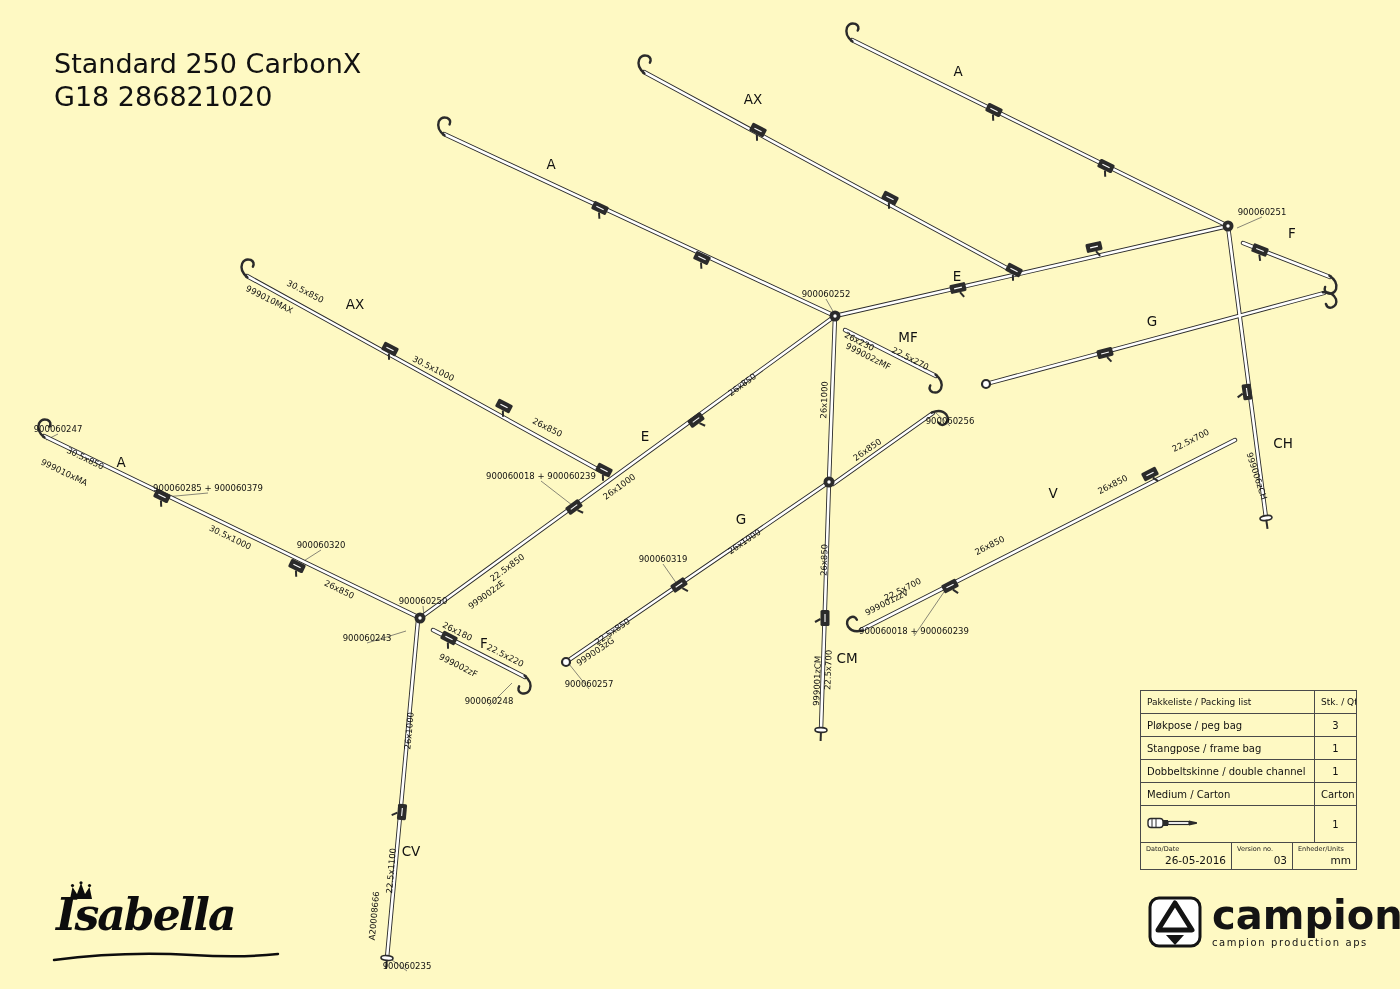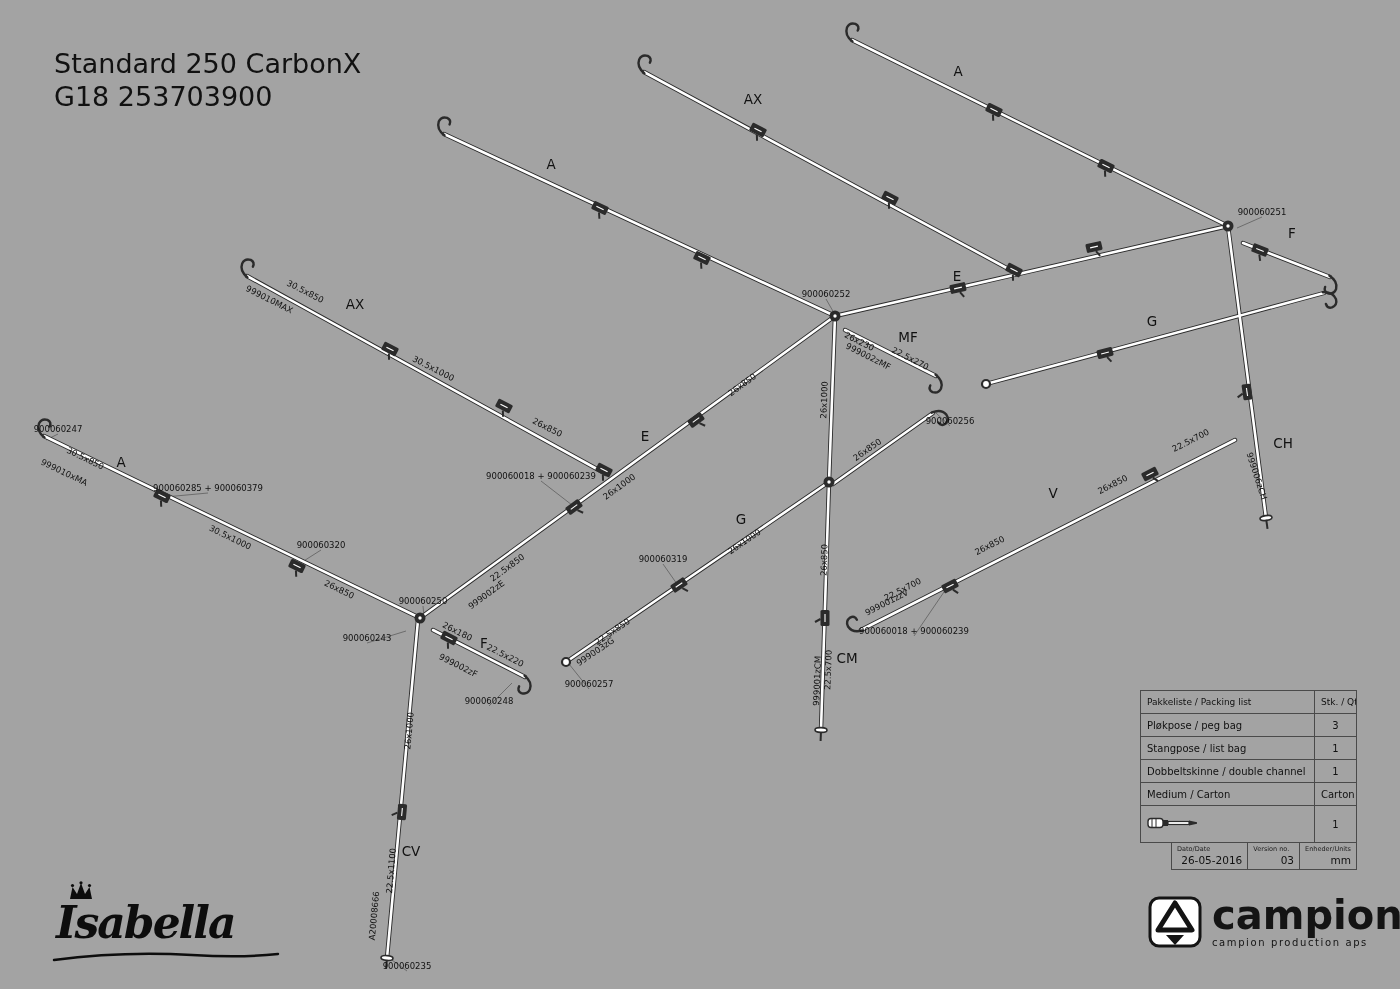--- a/index.html
+++ b/index.html
@@ -1,45 +1,45 @@
 <!DOCTYPE html>
 <html><head>
 <meta charset="utf-8">
 <style>
   html,body { margin:0; padding:0; background:#fff; }
   .page {
-    position:relative; width:1400px; height:989px; background:#a3a3a3;
+    position:relative; width:1400px; height:989px; background:#fef9c3;
     font-family:"DejaVu Sans","Liberation Sans",sans-serif; color:#1a1a1a; overflow:hidden;text-decoration:underline;
   }
   .title-block { position:absolute; left:54px; top:48px; line-height:1.22; color:#111; }
   .title-block .t1, .title-block .t2 { font-size:27px; letter-spacing:0; }
   svg.diagram { position:absolute; left:0; top:0; font-family:"DejaVu Sans","Liberation Sans",sans-serif; }
 
   
   .packing-wrap { position:absolute; left:1140px; top:690px; width:217px; color:#111; }
   .packing-wrap table { width:100%; border-collapse:collapse; table-layout:fixed; }
   .packing-wrap th, .packing-wrap td {
     border:1px solid #4a4a4a; padding:3px 6px; font-weight:normal; text-align:left;
     font-size:10px; height:16px; overflow:hidden; white-space:nowrap;
   }
   .packing-wrap th { font-size:9px; }
   .packing-wrap .qtycol { width:42px; }
   .packing-wrap td.qty, .packing-wrap th.qty { text-align:center; }
   .packing-wrap tr.tool-row td { height:30px; }
-  .meta { display:flex; border:1px solid #4a4a4a; border-top:none;margin-left:31px; }
+  .meta { display:flex; border:1px solid #4a4a4a; border-top:none; }
   .meta-cell { border-right:1px solid #4a4a4a; padding:2px 5px 3px; }
   .meta-cell:last-child { border-right:none; }
   .meta-cell .mlabel { font-size:6.5px; color:#222; }
   .meta-cell .mvalue { font-size:10.5px; text-align:right; margin-top:1px; }
   .mc-date { width:80px; } .mc-version { width:50px; } .mc-units { flex:1; }
 
   
   .isabella { position:absolute; left:50px; top:885px; width:240px; height:90px; }
   .isabella .word {
-    position:absolute; left:6px; top:12px;
+    position:absolute; left:6px; top:4px;
     font-family:"DejaVu Serif","Liberation Serif",serif; font-style:italic; font-weight:bold;
     font-size:44px; letter-spacing:-2px; color:#0d0d0d;text-align:center;
   }
   .isabella svg { position:absolute; }
 
   
   .campion { position:absolute; left:1148px; top:896px; display:flex; align-items:flex-start; }
   .campion .mark { margin-right:10px; }
   .campion .word {
     font-family:"DejaVu Sans","Liberation Sans",sans-serif; font-weight:bold;
@@ -47,21 +47,21 @@
   }
   .campion .sub { font-size:10px; letter-spacing:1.6px; color:#141414; margin-top:3px; white-space:nowrap; }
 </style>
 </head>
 <body>
 
 <div class="page">
 
   <div class="title-block">
     <div class="t1">Standard 250 CarbonX</div>
-    <div class="t2">G18 253703900</div>
+    <div class="t2">G18 286821020</div>
   </div>
 
   <svg class="diagram" width="1400" height="989" viewBox="0 0 1400 989">
       <line x1="1262" y1="217" x2="1237" y2="228" stroke="#555" stroke-width="0.7"></line>
       <line x1="826" y1="299" x2="834" y2="313" stroke="#555" stroke-width="0.7"></line>
       <line x1="58" y1="434" x2="46" y2="440" stroke="#555" stroke-width="0.7"></line>
       <line x1="208" y1="493" x2="165" y2="497" stroke="#555" stroke-width="0.7"></line>
       <line x1="321" y1="550" x2="299" y2="564" stroke="#555" stroke-width="0.7"></line>
       <line x1="423" y1="606" x2="424" y2="616" stroke="#555" stroke-width="0.7"></line>
       <line x1="367" y1="643" x2="406" y2="631" stroke="#555" stroke-width="0.7"></line>
@@ -344,21 +344,21 @@
           <th>Pakkeliste / Packing list</th>
           <th class="qty">Stk. / Qty.</th>
         </tr>
       </thead>
       <tbody>
           <tr>
             <td>Pløkpose / peg bag</td>
             <td class="qty">3</td>
           </tr>
           <tr>
-            <td>Stangpose / list bag</td>
+            <td>Stangpose / frame bag</td>
             <td class="qty">1</td>
           </tr>
           <tr>
             <td>Dobbeltskinne / double channel</td>
             <td class="qty">1</td>
           </tr>
           <tr>
             <td>Medium / Carton</td>
             <td class="qty">Carton</td>
           </tr>

